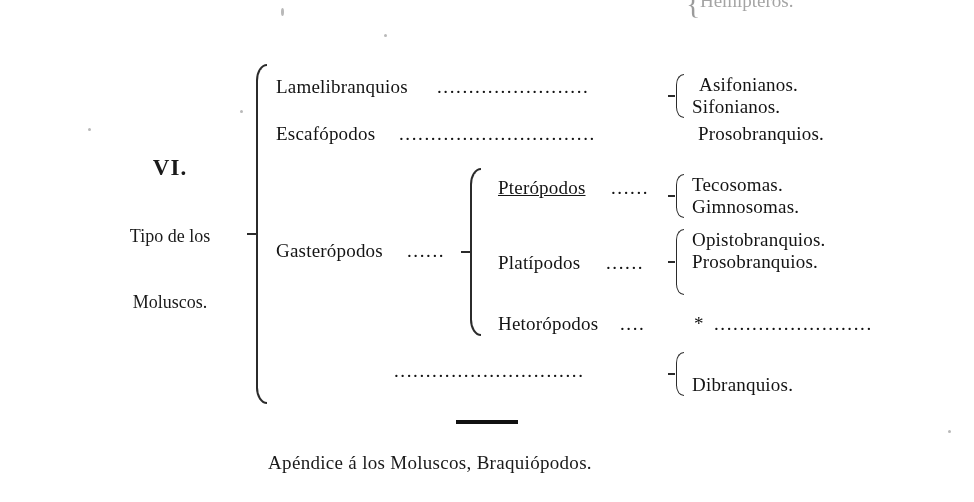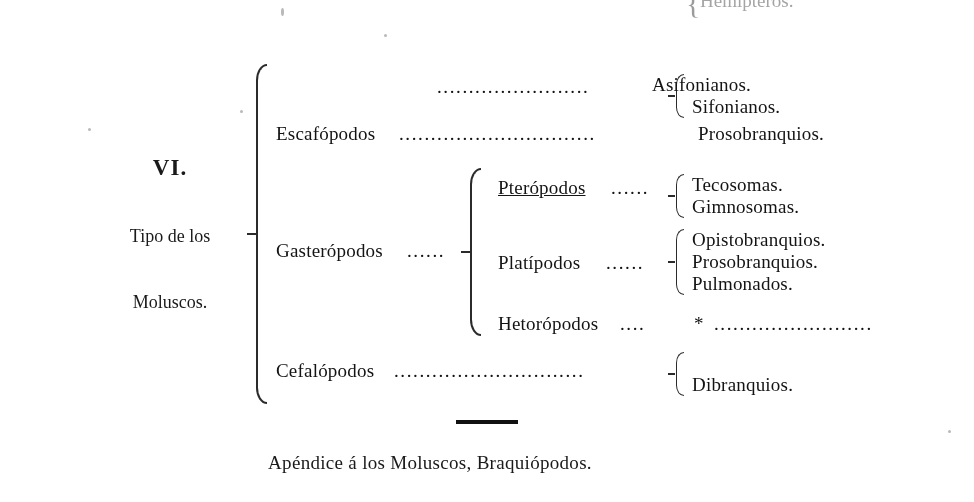--- a/index.html
+++ b/index.html
@@ -153,23 +153,24 @@
   <span class="top-fragment">Hemipteros.</span>
 
   <div class="group-label">
     <span class="numeral">VI.</span>
     <span class="caption">Tipo de los</span>
     <span class="caption">Moluscos.</span>
   </div>
 
   <div class="brace" style="left:256px; top:64px; height:340px;"></div>
 
+  <span class="txt" style="left:276px; top:76px;">Lamelibranquios</span>
   <span class="txt dots" style="left:437px; top:76px;">........................</span>
   <div class="brace-small" style="left:676px; top:74px; height:44px;"></div>
-  <span class="txt" style="left:652px; top:74px;">Asifonianos.</span>
+  <span class="txt" style="left:699px; top:74px;">Asifonianos.</span>
   <span class="txt" style="left:692px; top:96px;">Sifonianos.</span>
 
   <span class="txt" style="left:276px; top:123px;">Escafópodos</span>
   <span class="txt dots" style="left:399px; top:123px;">...............................</span>
   <span class="txt" style="left:698px; top:123px;">Prosobranquios.</span>
 
   <span class="txt" style="left:276px; top:240px;">Gasterópodos</span>
   <span class="txt dots" style="left:407px; top:240px;">......</span>
 
   <div class="brace" style="left:470px; top:168px; height:168px;"></div>
@@ -178,28 +179,26 @@
   <span class="txt dots" style="left:611px; top:177px;">......</span>
   <div class="brace-small" style="left:676px; top:174px; height:44px;"></div>
   <span class="txt" style="left:692px; top:196px;">Gimnosomas.</span>
   <span class="txt" style="left:692px; top:174px;">Tecosomas.</span>
 
   <span class="txt" style="left:498px; top:252px;">Platípodos</span>
   <span class="txt dots" style="left:606px; top:252px;">......</span>
   <div class="brace-small" style="left:676px; top:229px; height:66px;"></div>
   <span class="txt" style="left:692px; top:229px;">Opistobranquios.</span>
   <span class="txt" style="left:692px; top:251px;">Prosobranquios.</span>
-  <span class="txt" style="left:692px; top:273px;">Pulmonados.</span>
 
   <span class="txt" style="left:498px; top:313px;">Hetorópodos</span>
   <span class="txt dots" style="left:620px; top:313px;">....</span>
   <span class="txt" style="left:694px; top:313px;">*</span>
   <span class="txt dots" style="left:714px; top:313px;">.........................</span>
 
-  <span class="txt" style="left:276px; top:360px;">Cefalópodos</span>
   <span class="txt dots" style="left:394px; top:360px;">..............................</span>
   <div class="brace-small" style="left:676px; top:352px; height:44px;"></div>
   <span class="txt" style="left:692px; top:374px;">Dibranquios.</span>
 
   <div class="rule"></div>
 
   <div class="footer">Apéndice á los Moluscos, Braquiópodos.</div>
 
   <div class="speck" style="left:281px; top:8px; width:3px; height:8px;"></div>
   <div class="speck" style="left:384px; top:34px; width:3px; height:3px;"></div>

